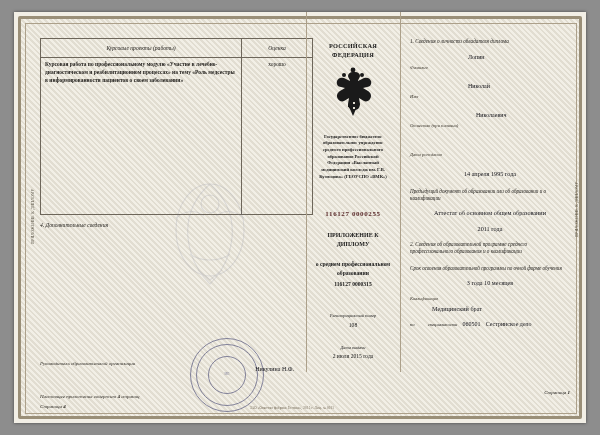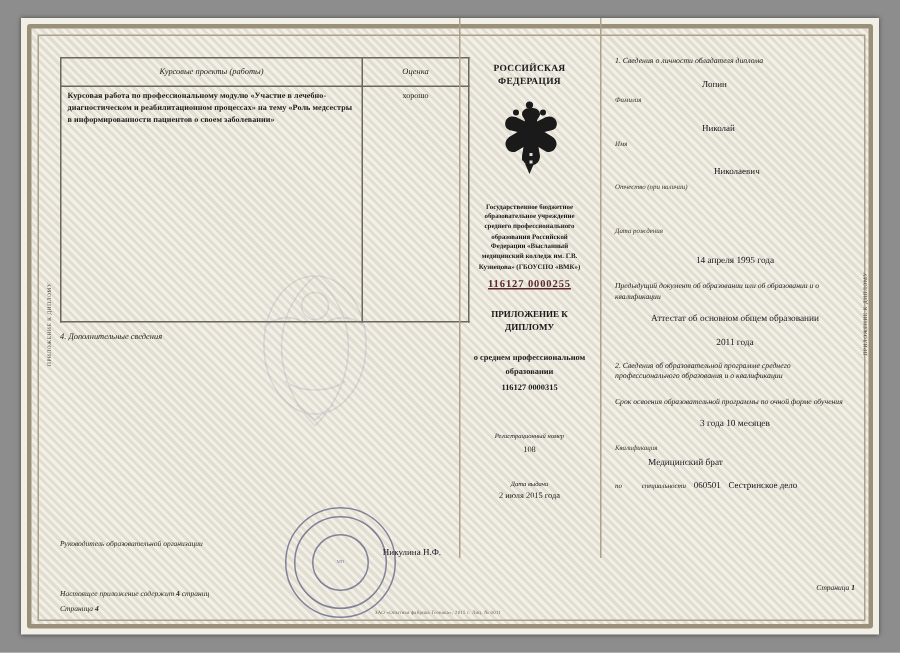--- a/index.html
+++ b/index.html
@@ -232,23 +232,22 @@
     font-size: 4.6px;
     line-height: 1.45;
     font-weight: bold;
     margin-top: 4px;
     padding: 0 2px;
   }
   .blank-num {
     font-size: 7px;
     font-weight: bold;
     letter-spacing: 0.6px;
-    margin-top: 4px;
+    margin-top: 30px;
     color: #5a2a2a;
-    text-decoration: underline;
   }
   .supp-title {
     font-size: 6px;
     font-weight: bold;
     margin-top: 13px;
     line-height: 1.5;
   }
   .supp-sub {
     font-size: 5.6px;
     margin-top: 11px;

